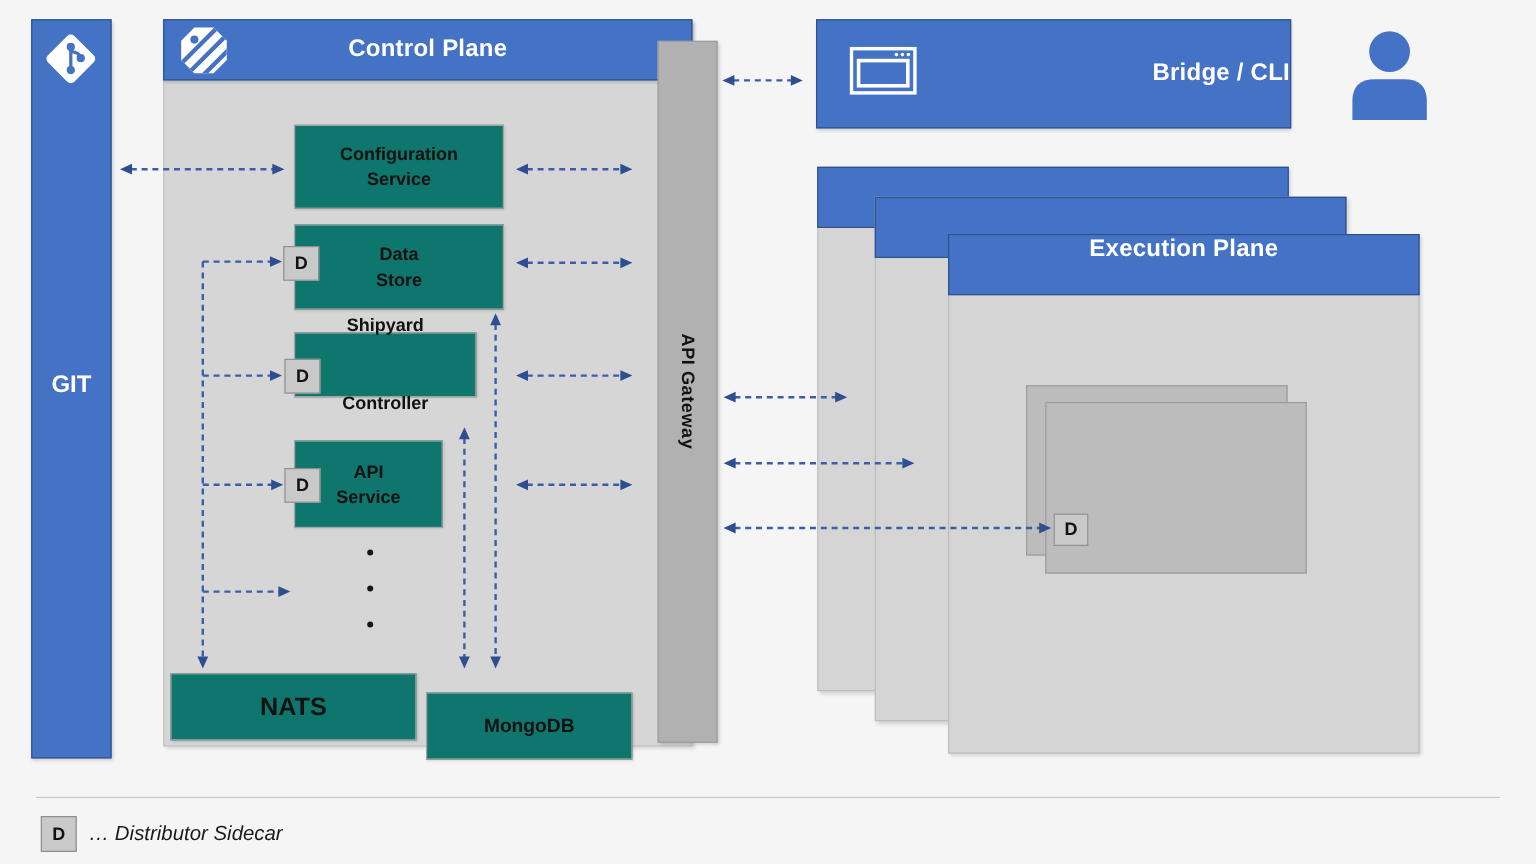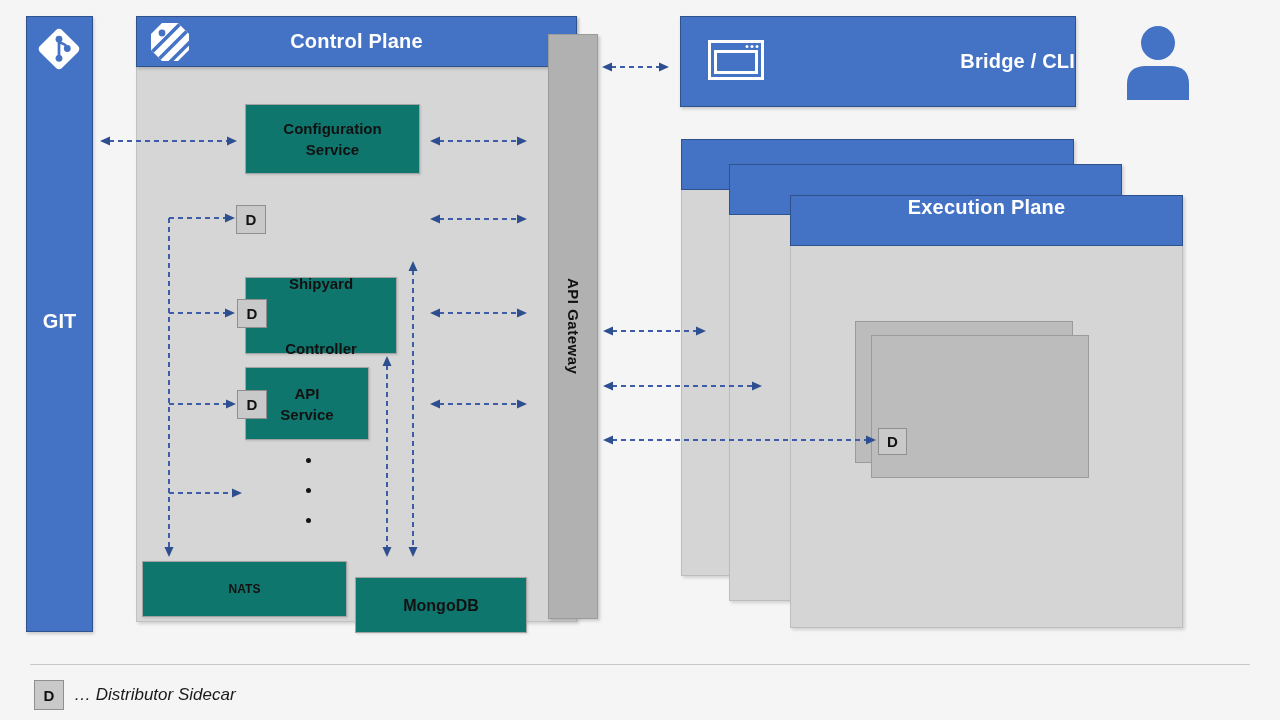--- a/index.html
+++ b/index.html
@@ -37,26 +37,26 @@
   
   #api-gateway{left:548px;top:34px;width:50px;height:585px;z-index:5;
                background:#b1b1b1;border:1px solid #9c9c9c;box-sizing:border-box;
                display:flex;align-items:center;justify-content:center;
                box-shadow:2px 2px 3px rgba(0,0,0,.18);}
   #api-gateway span{writing-mode:vertical-rl;font-weight:700;font-size:15px;
                     letter-spacing:.5px;color:#111;}
   
   #svc-config {left:245px;top:104px;width:175px;height:70px;z-index:3;}
   #svc-data   {left:245px;top:187px;width:175px;height:71px;z-index:3;}
-  #svc-ship   {left:245px;top:277px;width:152px;height:77px;z-index:3;gap:44px;}
+  #svc-ship   {left:245px;top:277px;width:152px;height:54px;z-index:3;gap:44px;}
   #svc-api    {left:245px;top:367px;width:124px;height:73px;z-index:3;}
   #d-data {left:236px;top:205px;width:30px;height:29px;}
   #d-ship {left:237px;top:299px;width:30px;height:29px;}
   #d-api  {left:237px;top:390px;width:30px;height:29px;}
-  #nats   {left:142px;top:561px;width:205px;height:56px;z-index:3;font-size:12px;}
+  #nats   {left:142px;top:561px;width:205px;height:56px;z-index:3;font-size:21px;}
   #mongodb{left:355px;top:561px;width:172px;height:56px;z-index:3;font-size:16px;margin-top:16px;}
   .vdot{width:5px;height:5px;border-radius:50%;background:#151515;z-index:3;}
   
   #bridge{left:680px;top:16px;width:396px;height:91px;z-index:2;
           display:flex;align-items:center;}
   #bridge .icon-wrap{margin-left:27px;}
   #bridge .title-wrap{flex:1;text-align:right;padding-left:31px;}
   #user-icon{left:1122px;top:24px;z-index:2;}
   
   .exec{box-sizing:border-box;background:#d5d5d5;border:1px solid #bdbdbd;
@@ -119,20 +119,24 @@
   </svg>
 
   <div id="api-gateway" class="abs">
     <span>API Gateway</span>
   </div>
 
   <div id="svc-config" class="abs gbox">
     <span>Configuration</span>
     <span>Service</span>
   </div>
+  <div id="svc-data" class="abs gbox">
+    <span>Data</span>
+    <span>Store</span>
+  </div>
   <div id="svc-ship" class="abs gbox">
     <span>Shipyard</span>
     <span>Controller</span>
   </div>
   <div id="svc-api" class="abs gbox">
     <span>API</span>
     <span>Service</span>
   </div>
 
   <div id="d-data" class="abs dbox">D</div>

